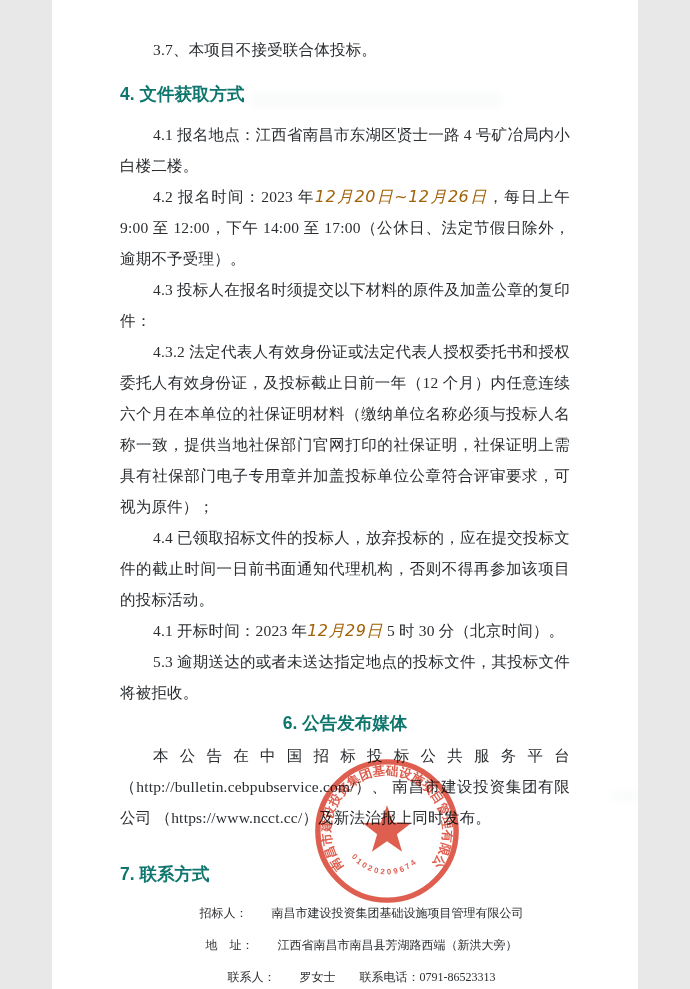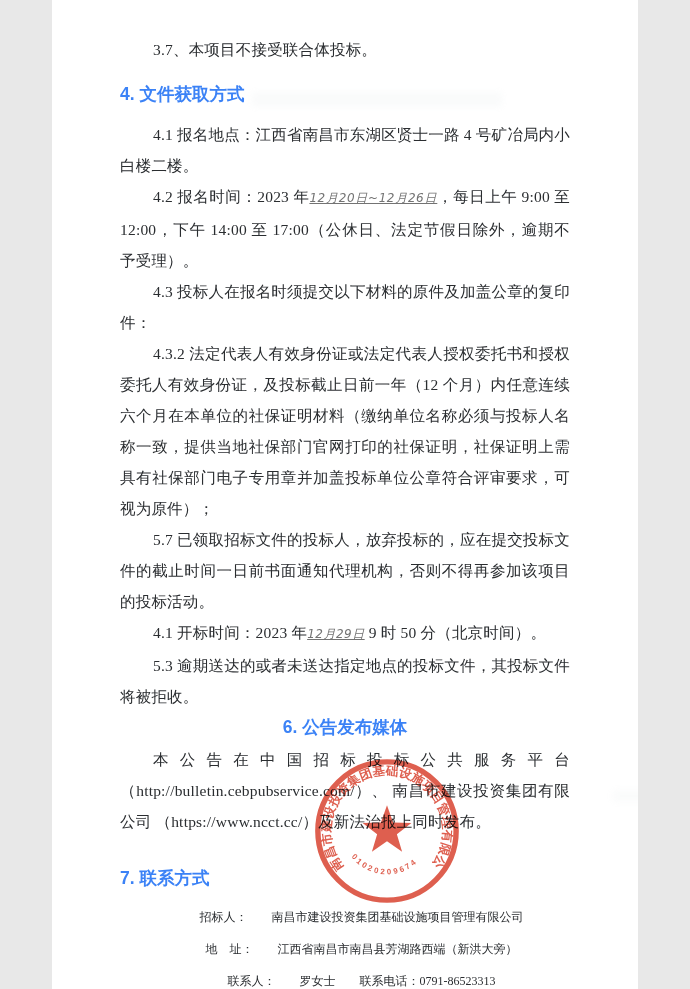--- a/index.html
+++ b/index.html
@@ -20,35 +20,34 @@
     line-height: 31px;
     margin: 0;
     text-align: justify;
     letter-spacing: 0.2px;
   }
   .indent { text-indent: 33px; }
   .sec-heading {
     font-family: "Liberation Sans", "DejaVu Sans", sans-serif;
     font-weight: 700;
     font-size: 17.5px;
-    color: #3b82f6;
+    color: #0f766e;
     margin: 0;
     line-height: 24px;
   }
   .h4  { margin-top: 17px; margin-bottom: 13px; }
   .h5  { margin-top: 11px; margin-bottom: 7px; }
   .h6  { margin-top: 3px;  margin-bottom: 5px; text-align: center; }
   .h7  { margin-top: 29px; margin-bottom: 11px; }
   .hw {
     font-family: "DejaVu Sans", sans-serif;
     font-style: italic;
-    font-size: 12px;
+    font-size: 16px;
     letter-spacing: 0.5px;
-    color: #737373;
-    text-decoration: underline;
+    color: #a16207;
   }
   .contact-row {
     font-size: 12px;
     line-height: 32px;
     margin: 0;
     padding-left: 33px;
     white-space: pre;
     text-align: center;
   }
   
@@ -88,24 +87,24 @@
 
   <p class="body-p indent">4.1 报名地点：江西省南昌市东湖区贤士一路 4 号矿冶局内小白楼二楼。</p>
 
   <p class="body-p indent"><span>4.2 报名时间：2023 年</span><span class="hw">12月20日~12月26日</span><span>，每日上午 9:00 至 12:00，下午 14:00 至 17:00（公休日、法定节假日除外，逾期不予受理）。</span></p>
 
   <p class="body-p indent">4.3 投标人在报名时须提交以下材料的原件及加盖公章的复印件：</p>
 
 
   <p class="body-p indent">4.3.2 法定代表人有效身份证或法定代表人授权委托书和授权委托人有效身份证，及投标截止日前一年（12 个月）内任意连续六个月在本单位的社保证明材料（缴纳单位名称必须与投标人名称一致，提供当地社保部门官网打印的社保证明，社保证明上需具有社保部门电子专用章并加盖投标单位公章符合评审要求，可视为原件）；</p>
 
-  <p class="body-p indent">5.7 已领取招标文件的投标人，放弃投标的，应在提交投标文件的截止时间一日前书面通知代理机构，否则不得再参加该项目的投标活动。</p>
+  <p class="body-p indent">4.4 已领取招标文件的投标人，放弃投标的，应在提交投标文件的截止时间一日前书面通知代理机构，否则不得再参加该项目的投标活动。</p>
 
 
-  <p class="body-p indent"><span>4.1 开标时间：2023 年</span><span class="hw">12月29日</span><span>  9 时 50 分（北京时间）。</span></p>
+  <p class="body-p indent"><span>4.1 开标时间：2023 年</span><span class="hw">12月29日</span><span>  5 时 30 分（北京时间）。</span></p>
 
 
   <p class="body-p indent">5.3 逾期送达的或者未送达指定地点的投标文件，其投标文件将被拒收。</p>
 
   <h2 class="sec-heading h6">6. 公告发布媒体</h2>
 
   <p class="body-p indent">本公告在中国招标投标公共服务平台（http://bulletin.cebpubservice.com/）、 南昌市建设投资集团有限公司 （https://www.ncct.cc/）及新法治报上同时发布。</p>
 
   <h2 class="sec-heading h7">7. 联系方式</h2>
 

